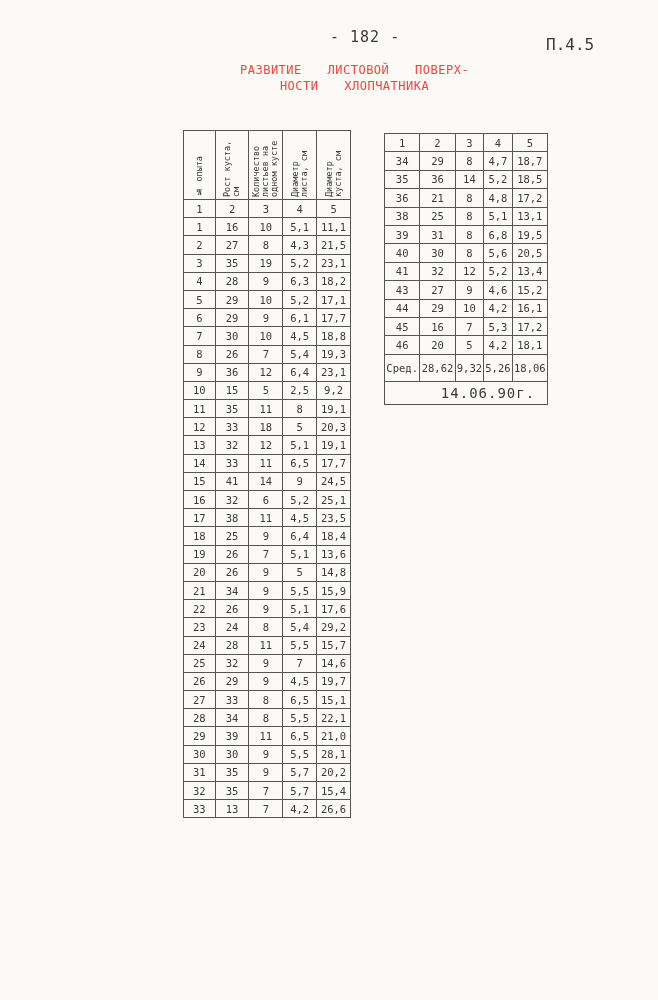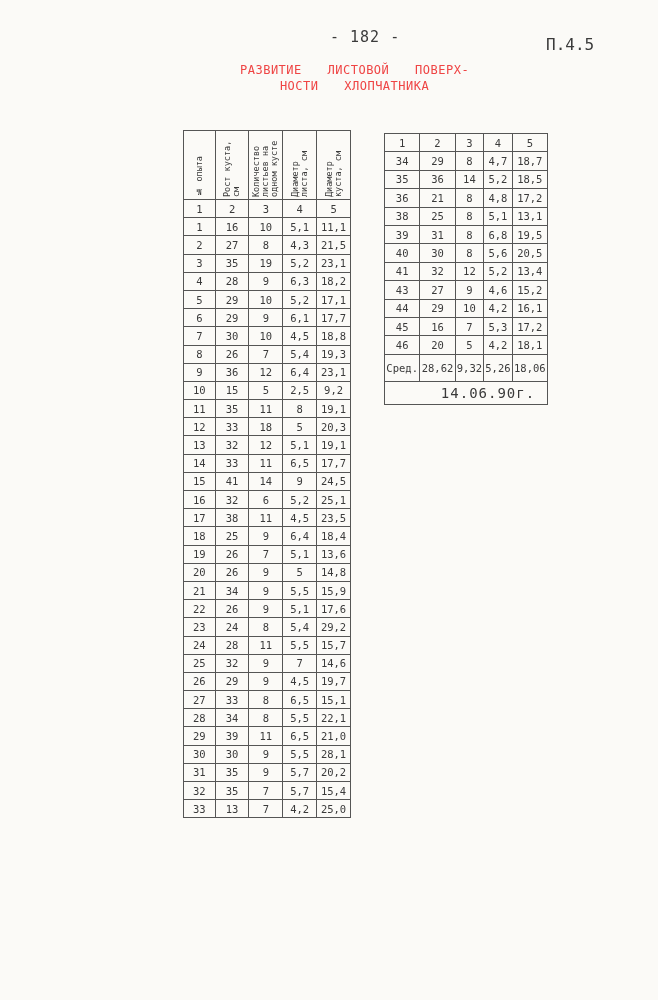--- a/index.html
+++ b/index.html
@@ -281,21 +281,21 @@
         <td>35</td>
         <td>7</td>
         <td>5,7</td>
         <td>15,4</td>
       </tr>
       <tr>
         <td>33</td>
         <td>13</td>
         <td>7</td>
         <td>4,2</td>
-        <td>25,0</td>
+        <td>26,6</td>
       </tr>
     </tbody>
 </table>
 
 <table id="right-table">
   <thead>
     <tr>
       <td>1</td>
       <td>2</td>
       <td>3</td>

